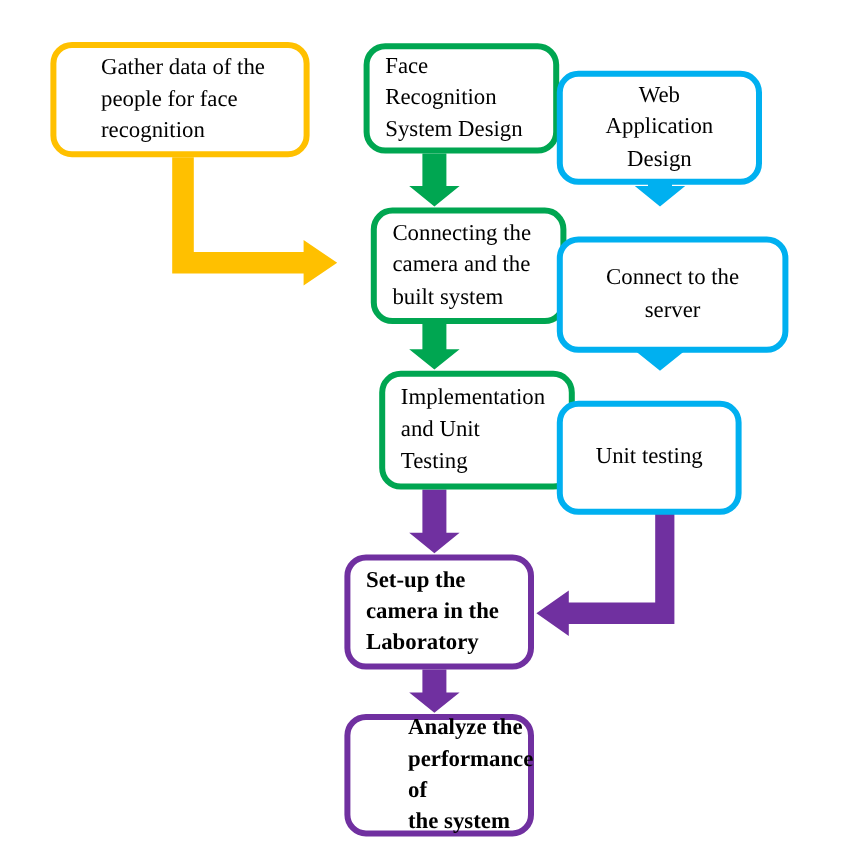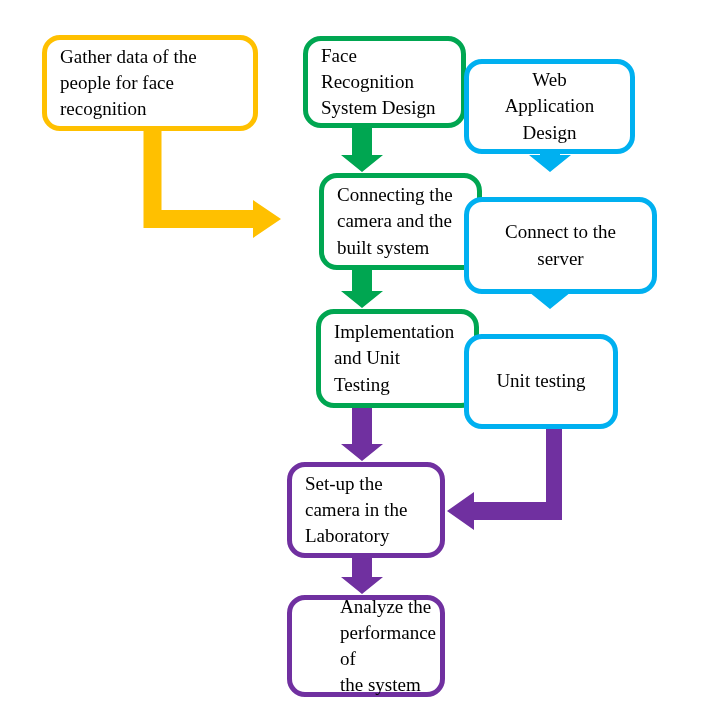--- a/index.html
+++ b/index.html
@@ -24,30 +24,30 @@
     border-radius: 18px;
     display: flex;
     align-items: center;
     font-size: 19px;
     line-height: 1.38;
     color: #000000;
   }
   .node .label { white-space: pre-line; }
   .align-left   { justify-content: flex-start; text-align: left;  padding: 4px 8px 4px 13px; }
   .align-center { justify-content: center;     text-align: center; padding: 4px 10px; }
-  .b-yellow { border-color: var(--yellow); }
+  .b-yellow { border-color: var(--yellow); justify-content: center; }
   .b-green  { border-color: var(--green); margin-left: 19px; }
   .b-cyan   { border-color: var(--cyan); margin-top: 24px; }
-  .b-purple { border-color: var(--purple); }
+  .b-purple { border-color: var(--purple); font-weight: bold; }
 
   
   #n-gather   { left: 42px;  top: 35px;  width: 216px; height: 96px; }
   #n-frsd     { left: 284px; top: 36px;  width: 163px; height: 92px; }
   #n-webapp   { left: 464px; top: 35px;  width: 171px; height: 95px; }
-  #n-connect  { left: 300px; top: 173px; width: 163px; height: 97px; }
+  #n-connect  { left: 290px; top: 173px; width: 163px; height: 97px; }
   #n-server   { left: 464px; top: 173px; width: 193px; height: 97px; }
   #n-impl     { left: 297px; top: 309px; width: 163px; height: 99px; }
   #n-unittest { left: 464px; top: 310px; width: 154px; height: 95px; }
   #n-setup    { left: 287px; top: 462px; width: 158px; height: 96px; }
   #n-analyze  { left: 287px; top: 595px; width: 158px; height: 102px; padding-left: 48px; }
 </style>
 </head>
 <body>
 
 <div class="canvas">

